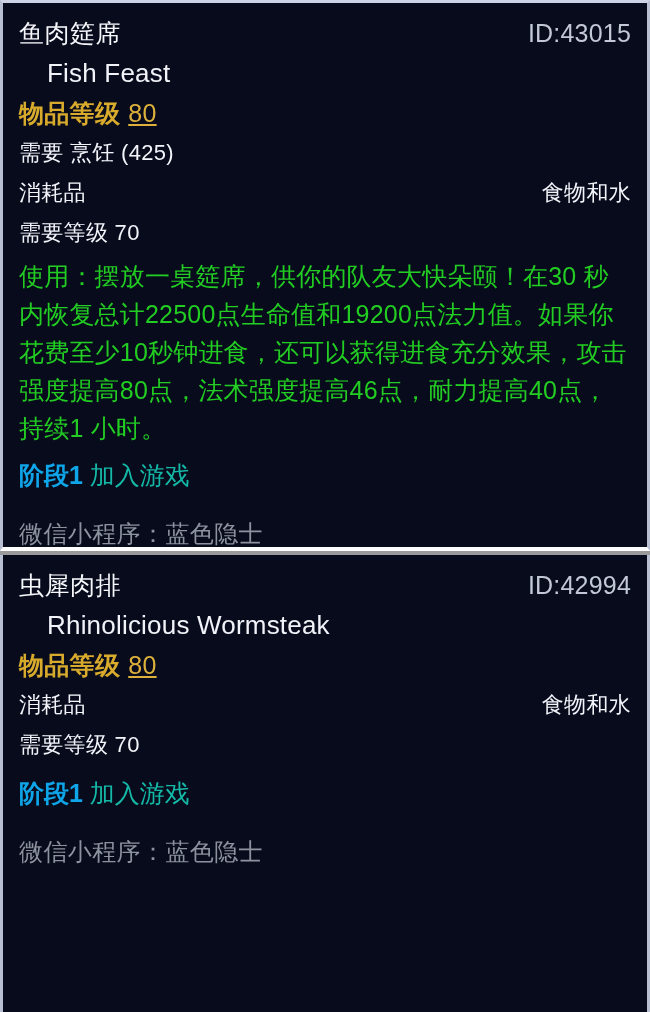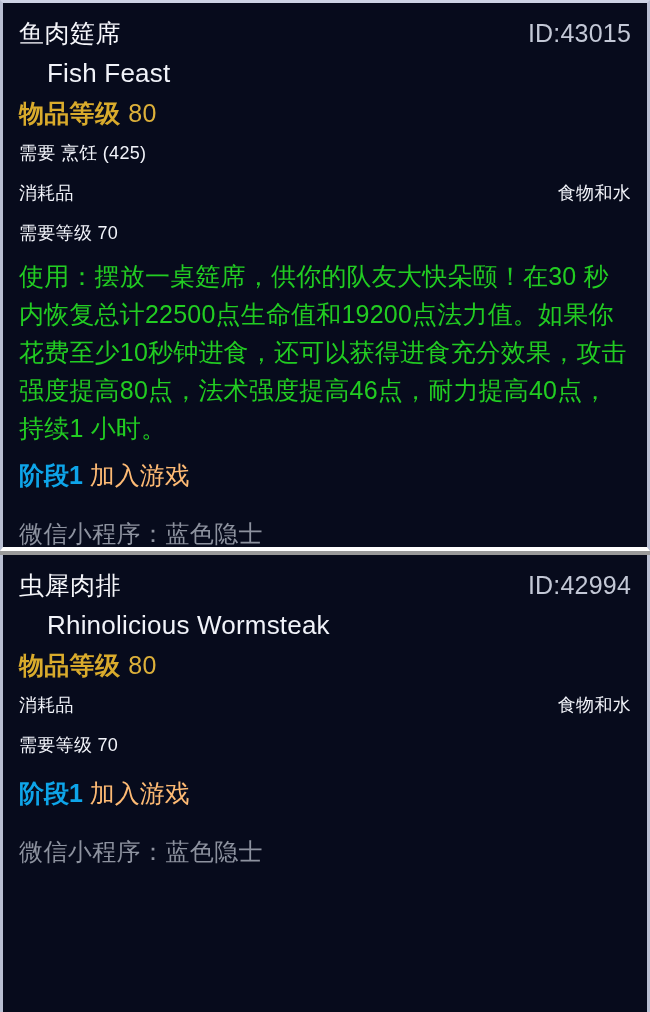--- a/index.html
+++ b/index.html
@@ -61,21 +61,21 @@
     align-items: baseline;
     justify-content: space-between;
     white-space: nowrap;
   }
   .left-cell { display: inline-block; }
   .right-cell { display: inline-block; text-align: left; }
 
   
   .t-white {
     color: #f2f4fa;
-    font-size: 18px;
+    font-size: 22px;
     line-height: 40px;
     letter-spacing: 0.3px;
   }
   .t-name {
     color: #f6f7fb;
     font-size: 25px;
     line-height: 40px;
     letter-spacing: 0.5px;
   }
   .t-eng {
@@ -94,20 +94,21 @@
   .t-gold {
     color: #d9ab2c;
     font-size: 25px;
     line-height: 40px;
     font-weight: 700;
     letter-spacing: 0.3px;
   }
   .t-gold .num {
     font-weight: 400;
     color: #dcb03a;
+    text-decoration: underline;
   }
   .t-green {
     color: #22cc22;
     font-size: 25px;
     line-height: 38px;
     letter-spacing: 0.2px;
     white-space: normal;
     font-weight: 500;
   }
   .t-footer {
@@ -115,21 +116,21 @@
     font-size: 24px;
     line-height: 40px;
     letter-spacing: 0.4px;
   }
   .t-phase-label {
     color: #0ea5e9;
     font-size: 25px;
     font-weight: 700;
   }
   .t-phase-rest {
-    color: #fdba74;
+    color: #14b8a6;
     font-size: 25px;
     font-weight: 400;
   }
 
   .spacer-sm { height: 10px; }
 
   .block-desc { margin-top: 4px; }
   .block-phase { margin-top: 12px; }
   .block-footer { margin-top: 22px; }
 </style>

